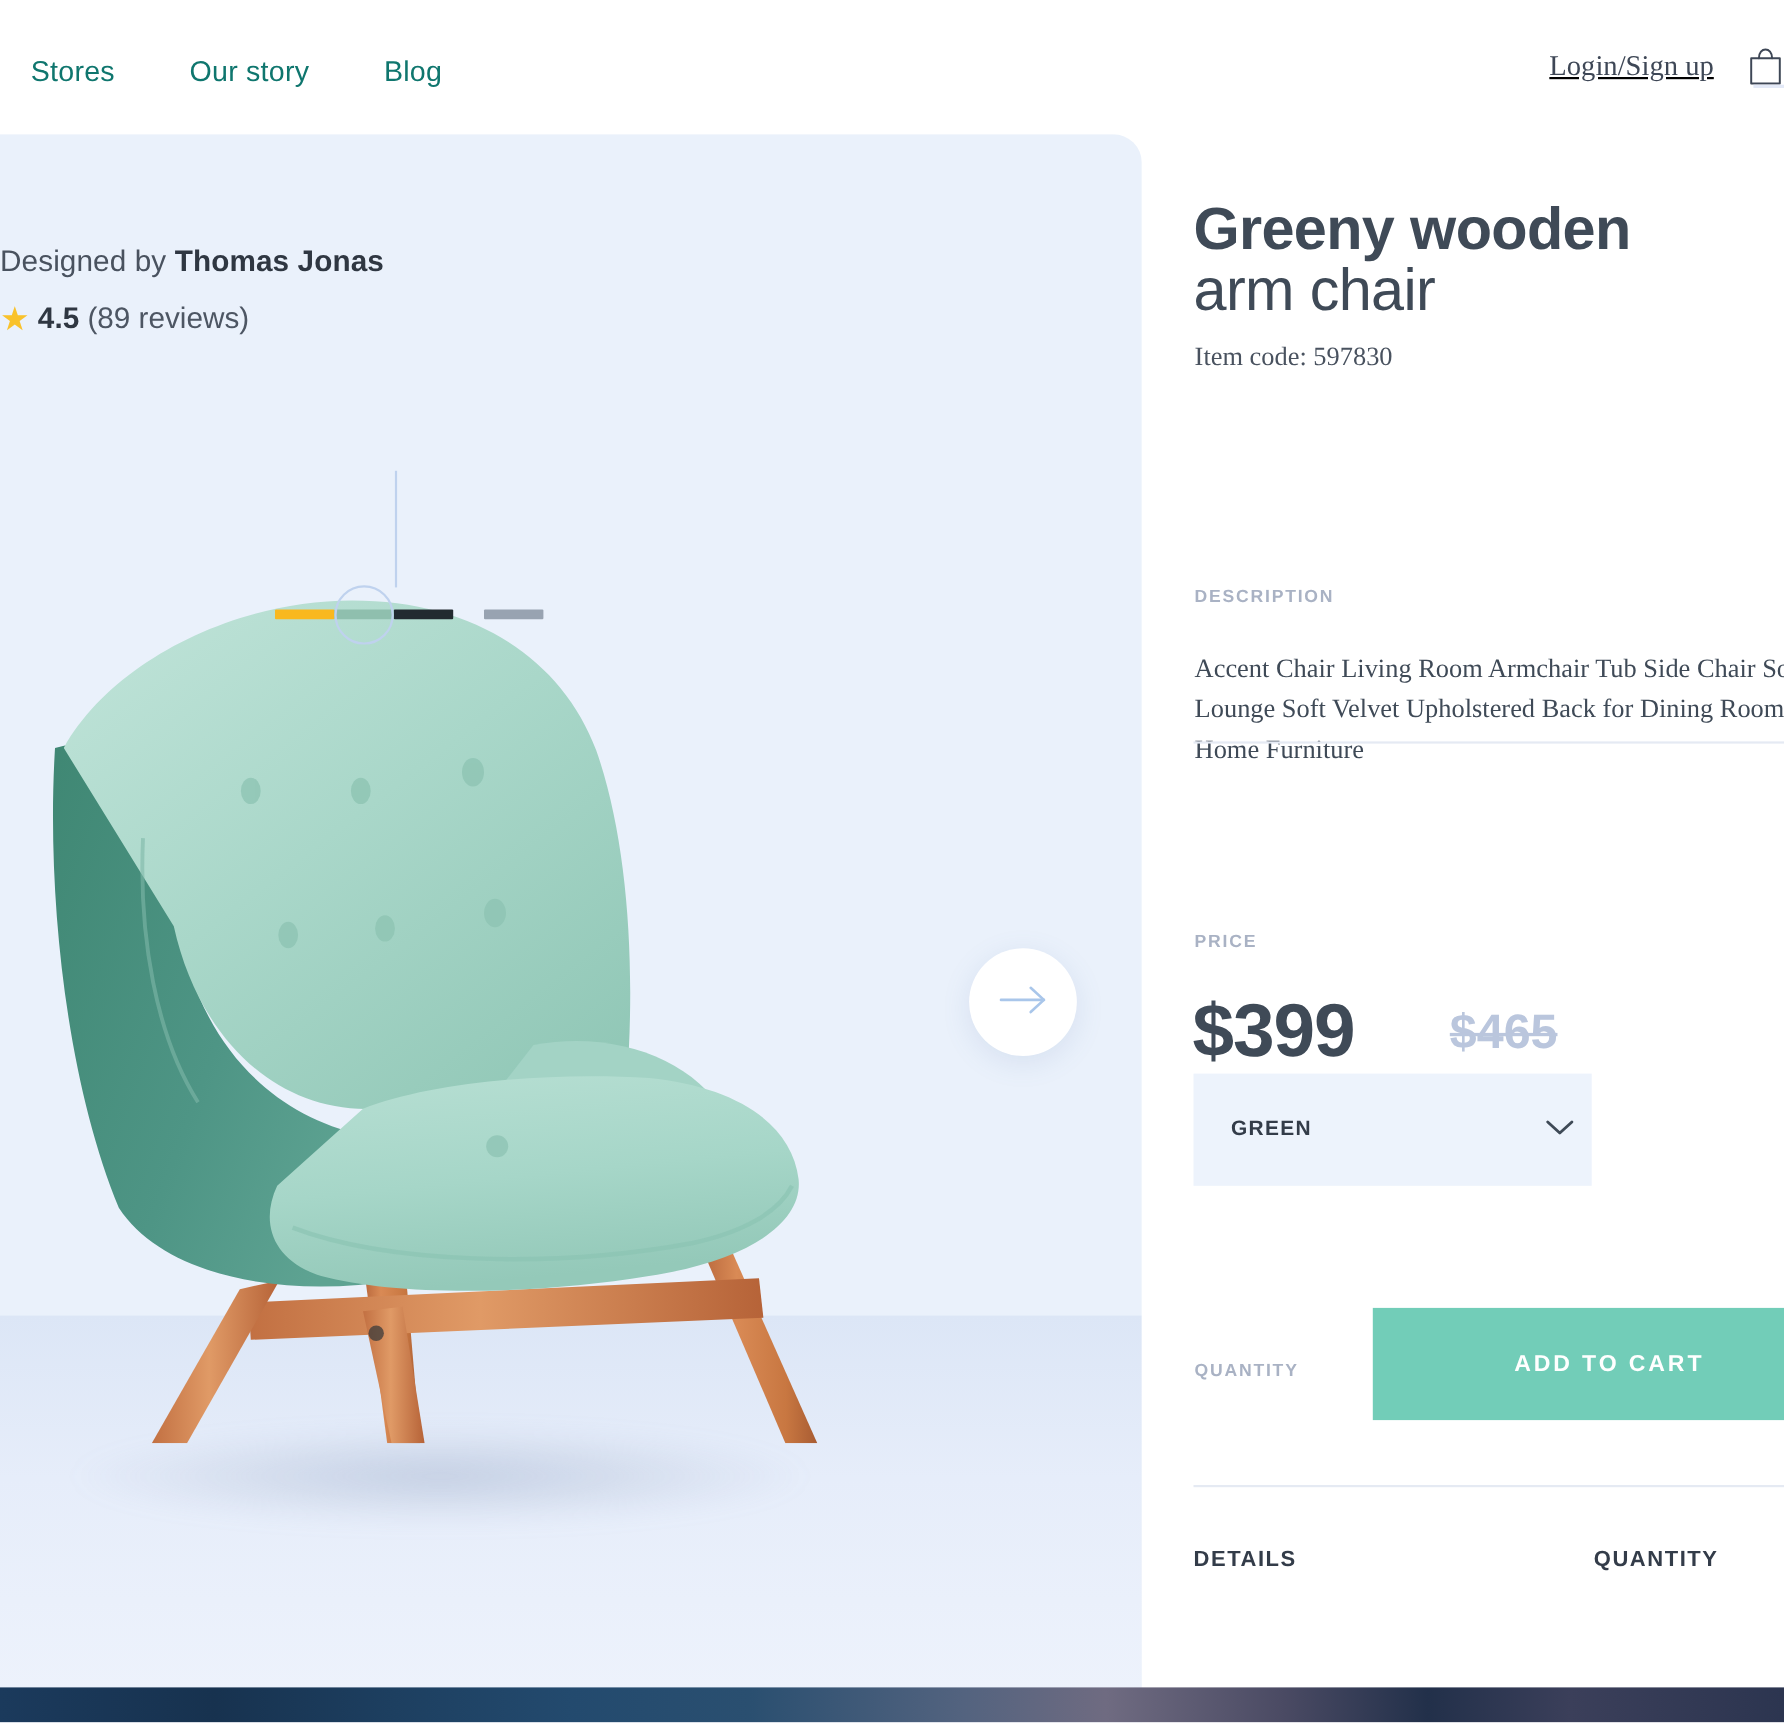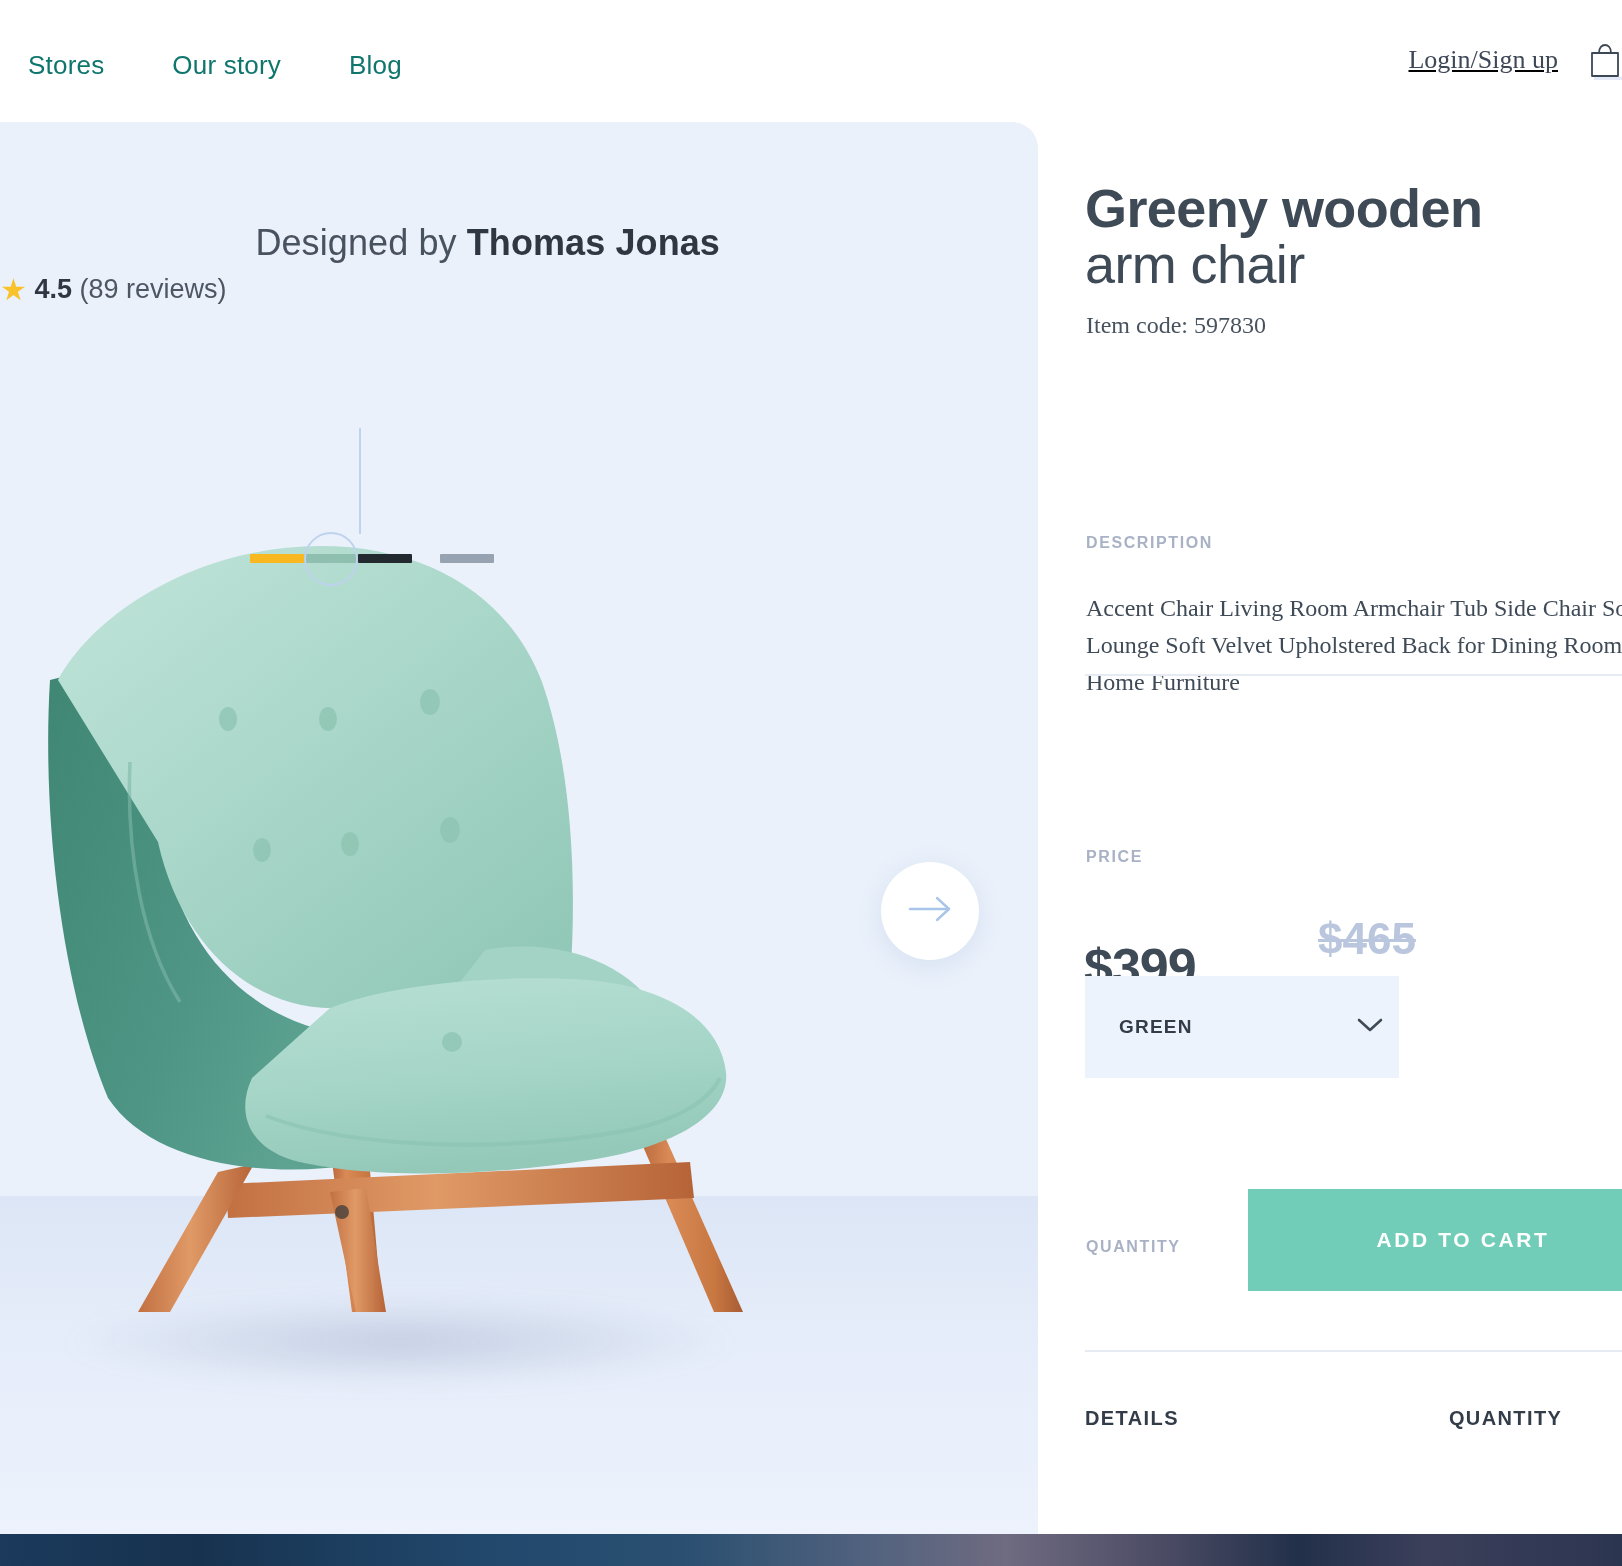--- a/index.html
+++ b/index.html
@@ -97,22 +97,22 @@
     left: 60px; top: 1175px;
     width: 680px; height: 90px;
     background: radial-gradient(ellipse at 50% 50%, rgba(120,140,175,0.30) 0%, rgba(120,140,175,0.0) 70%);
     filter: blur(10px);
   }
 
   .designer {
     position: absolute;
     left: 0; top: 100px;
     width: 720px;
-    text-align: right;
-    font-size: 36px;
+    text-align: left;
+    font-size: 27px;
     color: #49525f;
     letter-spacing: 0.1px;
   }
   .designer b { font-weight: 700; color: #2f3742; }
 
   .rating {
     position: absolute;
     left: 0; top: 150px;
     width: 720px;
     font-size: 27px;
@@ -233,22 +233,22 @@
   .divider {
     position: absolute;
     left: 47px;
     width: 600px;
     height: 2px;
     background: #e5eaf3;
   }
 
   .price-main {
     position: absolute;
-    left: 46px; top: 815px;
-    font-size: 52px;
+    left: 46px; top: 776px;
+    font-size: 68px;
     font-weight: 700;
     letter-spacing: -1px;
     color: #3f4a57;
   }
   .price-old {
     position: absolute;
     left: 280px; top: 792px;
     font-size: 44px;
     font-weight: 700;
     color: #bac6dd;
@@ -477,21 +477,21 @@
 
       <div class="divider" style="top:552px;"></div>
 
       <div class="sec-label" style="left:48px; top:726px;">PRICE</div>
 
       <div class="price-main">$399</div>
       <div class="price-old">$465</div>
 
       <div class="sec-label" style="left:48px; top:905px;">COLOR</div>
 
-      <div class="select-box" style="left:47px; top:854px; width:314px; height:102px; justify-content:space-between; padding:0 16px 0 34px;">
+      <div class="select-box" style="left:47px; top:854px; width:362px; height:102px; justify-content:space-between; padding:0 16px 0 34px;">
         <span class="val">GREEN</span>
         <span class="chev">
           <svg viewBox="0 0 26 16" width="26" height="16" fill="none" stroke="#3f4a57" stroke-width="2.6" stroke-linecap="round" stroke-linejoin="round">
             <path d="M2 3 L13 13 L24 3"></path>
           </svg>
         </span>
       </div>
 
       <div class="sec-label" style="left:48px; top:1116px;">QUANTITY</div>
 

